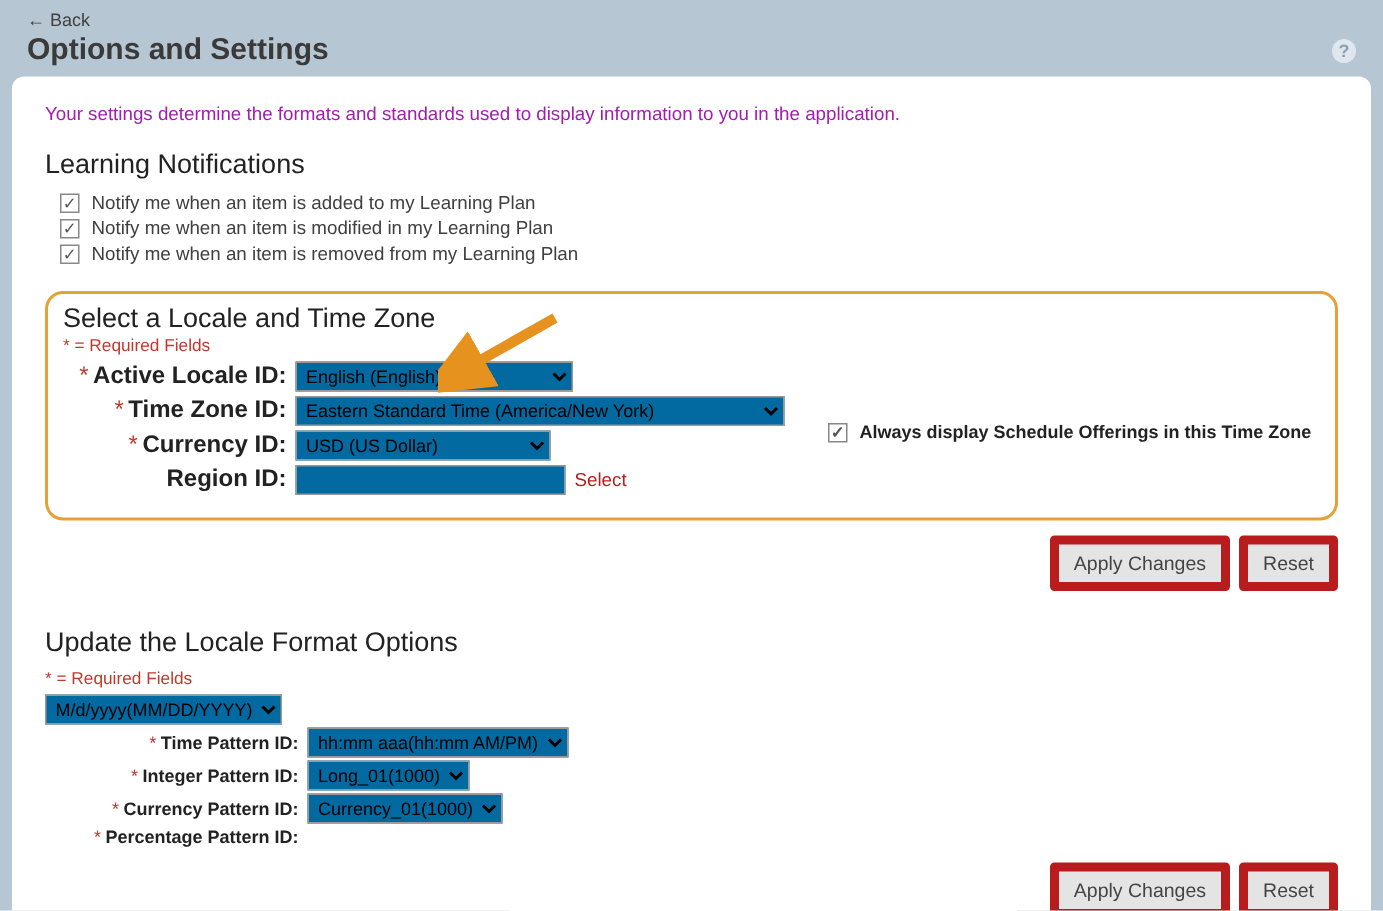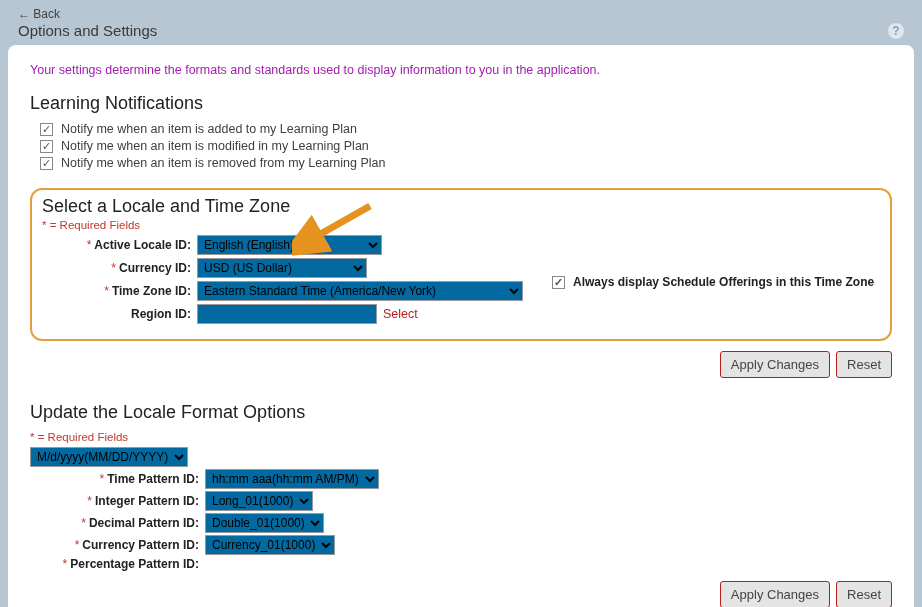--- a/index.html
+++ b/index.html
@@ -20,22 +20,22 @@
     text-decoration: none;
   }
   .page-title-row {
     display: flex;
     justify-content: space-between;
     align-items: center;
     padding: 0 18px 6px 18px;
   }
   .page-title {
     color: #3a3a3a;
-    font-size: 15px;
-    font-weight: normal;
+    font-size: 20px;
+    font-weight: bold;
   }
   .help-icon {
     width: 16px;
     height: 16px;
     border-radius: 50%;
     background: #dfe6ed;
     color: #88a1b4;
     font-size: 12px;
     font-weight: bold;
     display: flex;
@@ -93,21 +93,21 @@
     margin-bottom: 4px;
   }
   .form-row {
     display: flex;
     align-items: center;
     margin-bottom: 3px;
   }
   .form-label {
     width: 155px;
     text-align: right;
-    font-size: 12px;
+    font-size: 16px;
     color: #222;
     font-weight: bold;
     padding-right: 6px;
   }
   .form-label .star { color: #c0392b; font-weight: normal; margin-right: 3px; }
   select, input[type=text] {
     font-size: 12px;
     padding: 1px 2px;
     border: 1px solid #999;
     background: #0369a1;
@@ -129,21 +129,21 @@
     color: #222;
   }
   .btn-row {
     display: flex;
     justify-content: flex-end;
     gap: 6px;
     margin-top: 10px;
   }
   .btn {
     background: #e4e4e4;
-    border: 1px solid #b91c1c;
+    border: 6px solid #b91c1c;
     border-radius: 3px;
     padding: 5px 10px;
     font-size: 13px;
     color: #444;
     cursor: pointer;
   }
   .arrow {
     position: absolute;
     left: 260px;
     top: 10px;
@@ -186,26 +186,26 @@
 
   <div class="highlight-box">
     <h2 class="section-title" style="margin-bottom:2px;">Select a Locale and Time Zone</h2>
     <div class="required-note">* = Required Fields</div>
 
     <div class="form-row">
       <label class="form-label"><span class="star">*</span><span>Active Locale ID:</span></label>
       <select class="w185"><option>English (English)</option></select>
     </div>
     <div class="form-row">
+      <label class="form-label"><span class="star">*</span><span>Time Zone ID:</span></label>
+      <select class="w326"><option>Eastern Standard Time (America/New York)</option></select>
+    </div>
+    <div class="form-row">
       <label class="form-label"><span class="star">*</span><span>Currency ID:</span></label>
       <select class="w170"><option>USD (US Dollar)</option></select>
-    </div>
-    <div class="form-row">
-      <label class="form-label"><span class="star">*</span><span>Time Zone ID:</span></label>
-      <select class="w326"><option>Eastern Standard Time (America/New York)</option></select>
     </div>
     <div class="form-row">
       <label class="form-label"><span>Region ID:</span></label>
       <input type="text" class="w180i" value="" style="">
       <a href="#" class="link">Select</a>
     </div>
 
     <div class="right-check">
       <span class="checkmark">✓</span>
       <span>Always display Schedule Offerings in this Time Zone</span>
@@ -235,24 +235,20 @@
     </div>
     <div class="fmt-row">
       <label class="fmt-label"><span class="star">*</span><span>Time Pattern ID:</span></label>
       <select><option>hh:mm aaa(hh:mm AM/PM)</option></select>
     </div>
     <div class="fmt-row">
       <label class="fmt-label"><span class="star">*</span><span>Integer Pattern ID:</span></label>
       <select><option>Long_01(1000)</option></select>
     </div>
     <div class="fmt-row">
-      <label class="fmt-label"><span class="star">*</span><span>Decimal Pattern ID:</span></label>
-      <select><option>Double_01(1000)</option></select>
-    </div>
-    <div class="fmt-row">
       <label class="fmt-label"><span class="star">*</span><span>Currency Pattern ID:</span></label>
       <select><option>Currency_01(1000)</option></select>
     </div>
     <div class="fmt-row">
       <label class="fmt-label"><span class="star">*</span><span>Percentage Pattern ID:</span></label>
     </div>
   </div>
 
   <div class="btn-row">
     <button class="btn">Apply Changes</button>

